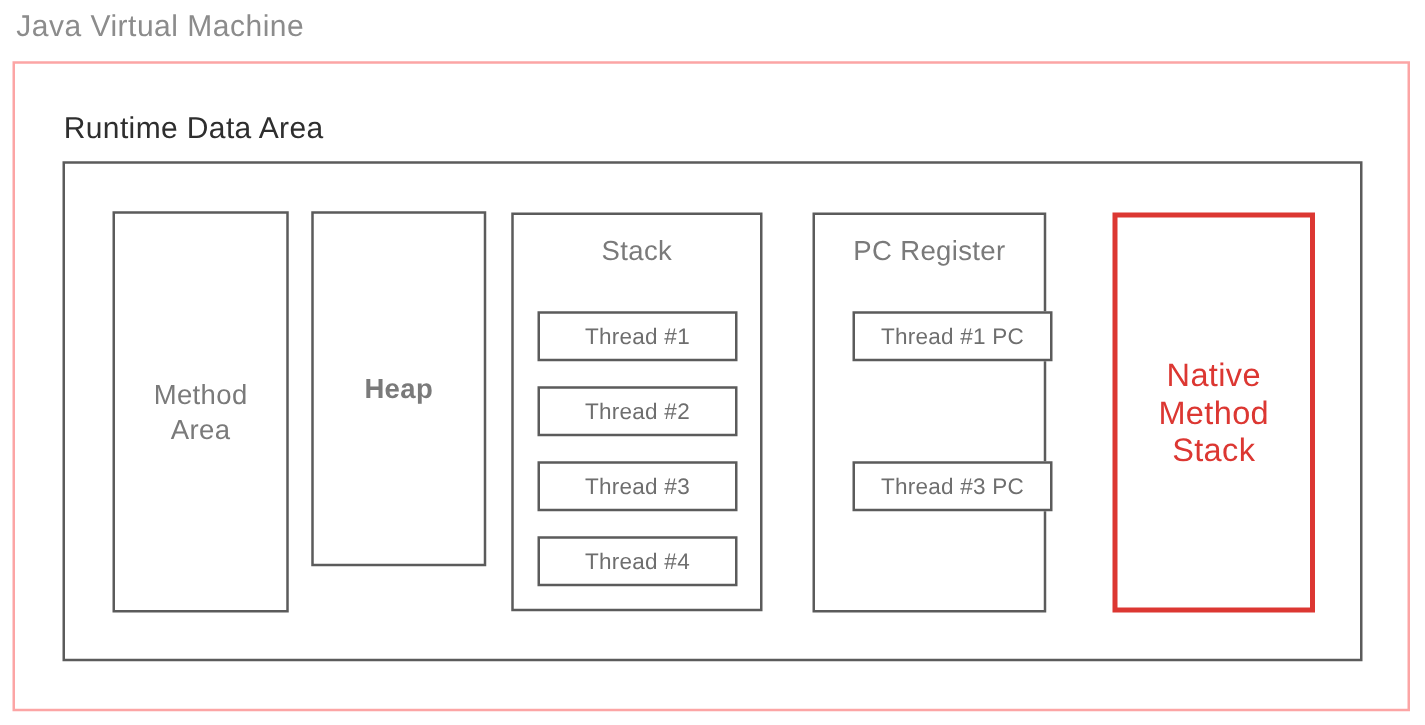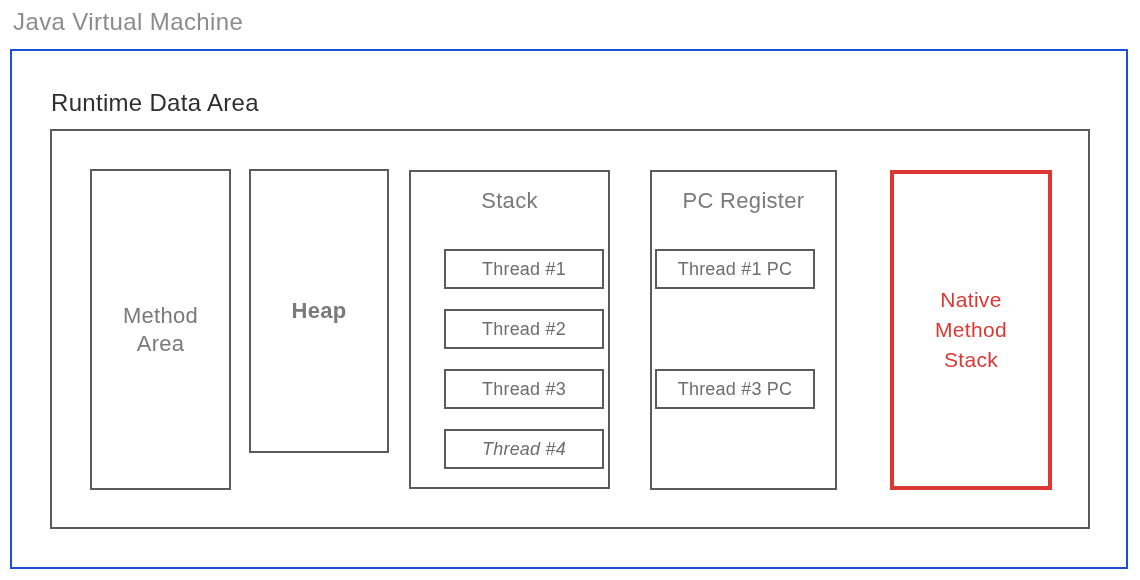--- a/index.html
+++ b/index.html
@@ -16,21 +16,21 @@
     left: 13px; top: 8px;
     font-size: 24px;
     letter-spacing: 0.4px;
     color: #8c8c8c;
     white-space: nowrap;
   }
   .outer-box {
     position: absolute;
     left: 10px; top: 49px;
     width: 1118px; height: 520px;
-    border: 2px solid #1d4ed8;
+    border: 2px solid #fca5a5;
     box-sizing: border-box;
   }
   .runtime-title {
     position: absolute;
     left: 39px; top: 38px; 
     font-size: 24px;
     letter-spacing: 0.3px;
     color: #2e2e2e;
     white-space: nowrap;
   }
@@ -64,21 +64,21 @@
   .center-label {
     font-size: 22px;
     line-height: 28px;
     letter-spacing: 0.3px;
     color: #7a7a7a;
     text-align: center;
     white-space: pre-line;
   }
   .native-box .center-label {
     color: #dc3732;
-    font-size: 21px;
+    font-size: 26px;
     line-height: 30px;
   }
   .col-title {
     position: absolute;
     left: 0; top: 16px;
     width: 100%;
     text-align: center;
     font-size: 22px;
     letter-spacing: 0.3px;
     color: #7a7a7a;
@@ -90,26 +90,26 @@
     border: 2px solid #5b5b5b;
     box-sizing: border-box;
     text-align: center;
     line-height: 36px;
     font-size: 18px;
     letter-spacing: 0.2px;
     color: #6e6e6e;
     white-space: nowrap;
     background: #ffffff;
   }
-  .stack-box .thread-box { left: 33px; }
-  .pc-box .thread-box { left: 3px; }
+  .stack-box .thread-box { left: 19px; }
+  .pc-box .thread-box { left: 30px; }
   .row-1 { top: 77px; }
   .row-2 { top: 137px; }
   .row-3 { top: 197px; }
-  .row-4 { top: 257px; font-style: italic; }
+  .row-4 { top: 257px; }
 </style>
 </head>
 <body>
 
 <div class="canvas">
 
   <div class="jvm-title">Java Virtual Machine</div>
 
   <div class="outer-box">
 

